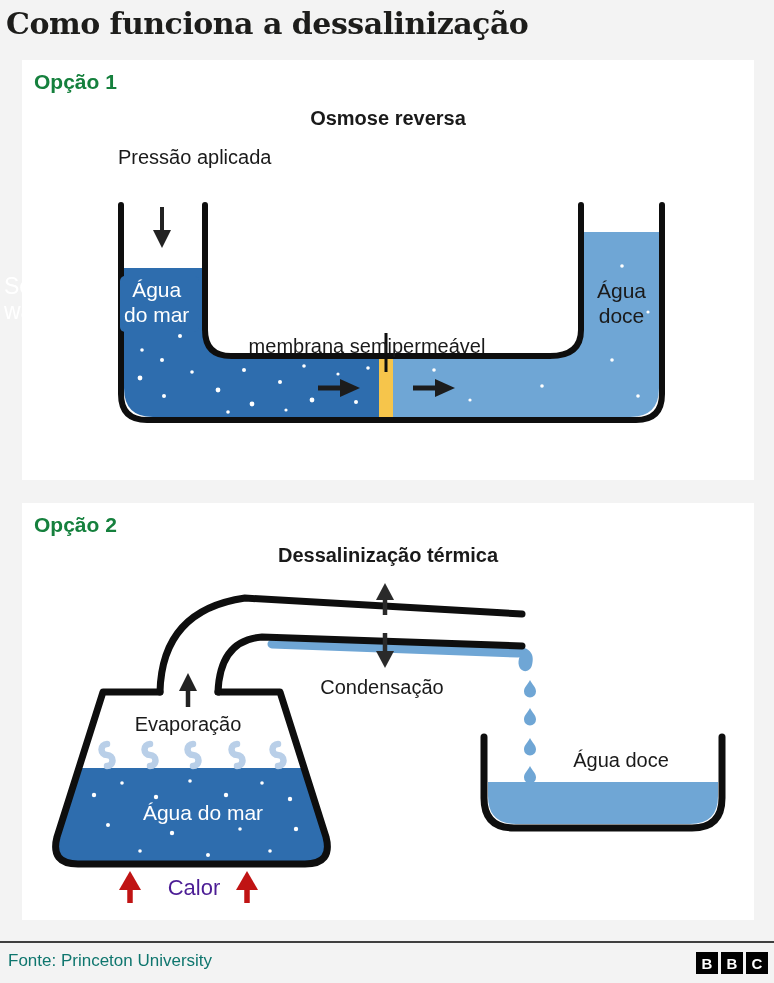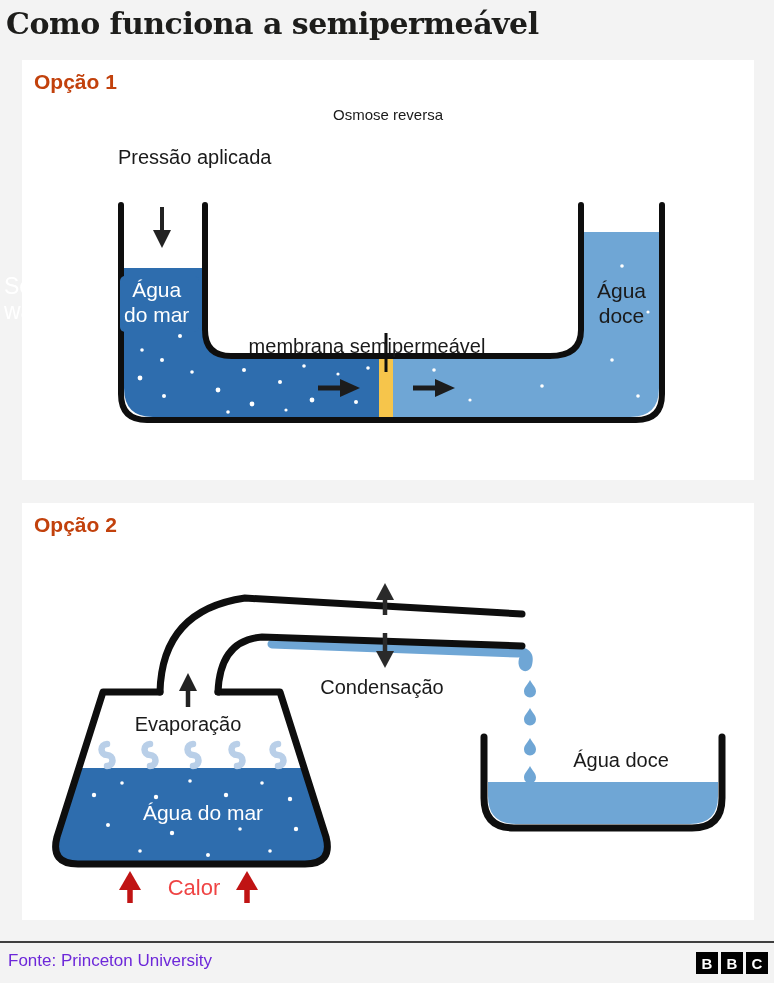--- a/index.html
+++ b/index.html
@@ -12,44 +12,44 @@
   .page-title{
     position:absolute;left:6px;top:6px;width:740px;
     font-family:"DejaVu Serif", serif;
     font-weight:700;font-size:30px;letter-spacing:-0.5px;color:#1d1d1b;
   }
   .panel{position:absolute;left:22px;width:732px;background:#ffffff;}
   #panel1{top:60px;height:420px;}
   #panel2{top:503px;height:417px;}
   .panel svg{position:absolute;left:0;top:0;}
   .lbl{position:absolute;font-size:20px;color:#1a1a1a;line-height:1.2;}
-  .bold{font-weight:400;font-size:15px;}
+  .bold{font-weight:700;font-size:20px;}
   .center{text-align:center;}
   .prelines{white-space:pre-line;text-align:center;}
-  .opt{position:absolute;left:12px;top:10px;font-weight:700;font-size:21px;color:#c2410c;}
+  .opt{position:absolute;left:12px;top:10px;font-weight:700;font-size:21px;color:#15803d;}
   .white-on-blue{
     color:#fff;background:#2e6dae;border-radius:5px;
     padding:1px 10px 5px 4px;font-size:21px;
   }
   .watermark{
     position:absolute;left:4px;top:274px;z-index:6;
     color:#ffffff;font-size:23px;line-height:1.1;white-space:pre-line;
   }
   .footer-rule{position:absolute;left:0;top:941px;width:774px;height:2px;background:#3f3f3f;}
-  .footer-source{position:absolute;left:8px;top:951px;font-size:17px;color:#6d28d9;}
+  .footer-source{position:absolute;left:8px;top:951px;font-size:17px;color:#0f766e;}
   .bbc-logo{position:absolute;right:6px;top:952px;display:flex;gap:3px;}
   .bbc-box{
     width:22px;height:22px;background:#000;color:#fff;
     font-weight:700;font-size:15px;display:flex;align-items:center;justify-content:center;
   }
 </style>
 </head>
 <body>
 
-<div class="page-title">Como funciona a semipermeável</div>
+<div class="page-title">Como funciona a dessalinização</div>
 
 <div class="watermark">Sea
 water</div>
 
 <div class="panel" id="panel1">
   <svg width="732" height="420" viewBox="0 0 732 420">
 
     <path d="M 102,208 L 180,208 L 180,262 Q 180,299 217,299 L 357,299 L 357,357 L 131,357 Q 102,357 102,328 Z" fill="#2e6dae"></path>
     <path d="M 371,357 L 371,299 L 521,299 Q 562,299 562,258 L 562,172 L 637,172 L 637,328 Q 637,357 608,357 Z" fill="#6fa6d5"></path>
 
@@ -182,24 +182,25 @@
       <line x1="108" y1="400" x2="108" y2="385" stroke-width="5.5"></line>
       <polygon points="108,368 97,387 119,387" stroke="none"></polygon>
     </g>
     <g stroke="#c01414" fill="#c01414">
       <line x1="225" y1="400" x2="225" y2="385" stroke-width="5.5"></line>
       <polygon points="225,368 214,387 236,387" stroke="none"></polygon>
     </g>
   </svg>
 
   <div class="opt">Opção 2</div>
+  <div class="lbl bold center" style="left:0;width:732px;top:40px;">Dessalinização térmica</div>
   <div class="lbl center" style="left:76px;width:180px;top:209px;">Evaporação</div>
   <div class="lbl center" style="left:260px;width:200px;top:172px;">Condensação</div>
   <div class="lbl center" style="left:81px;width:200px;top:297px;color:#ffffff;font-size:21px;">Água do mar</div>
-  <div class="lbl center" style="left:112px;width:120px;top:372px;color:#ef4444;font-size:22px;text-align:center;">Calor</div>
+  <div class="lbl center" style="left:112px;width:120px;top:372px;color:#4c1d95;font-size:22px;text-align:center;">Calor</div>
   <div class="lbl center" style="left:539px;width:120px;top:245px;">Água doce</div>
 </div>
 
 <div class="footer-rule"></div>
 <div class="footer-source">Fonte: Princeton University</div>
 <div class="bbc-logo">
   <div class="bbc-box">B</div>
   <div class="bbc-box">B</div>
   <div class="bbc-box">C</div>
 </div>

